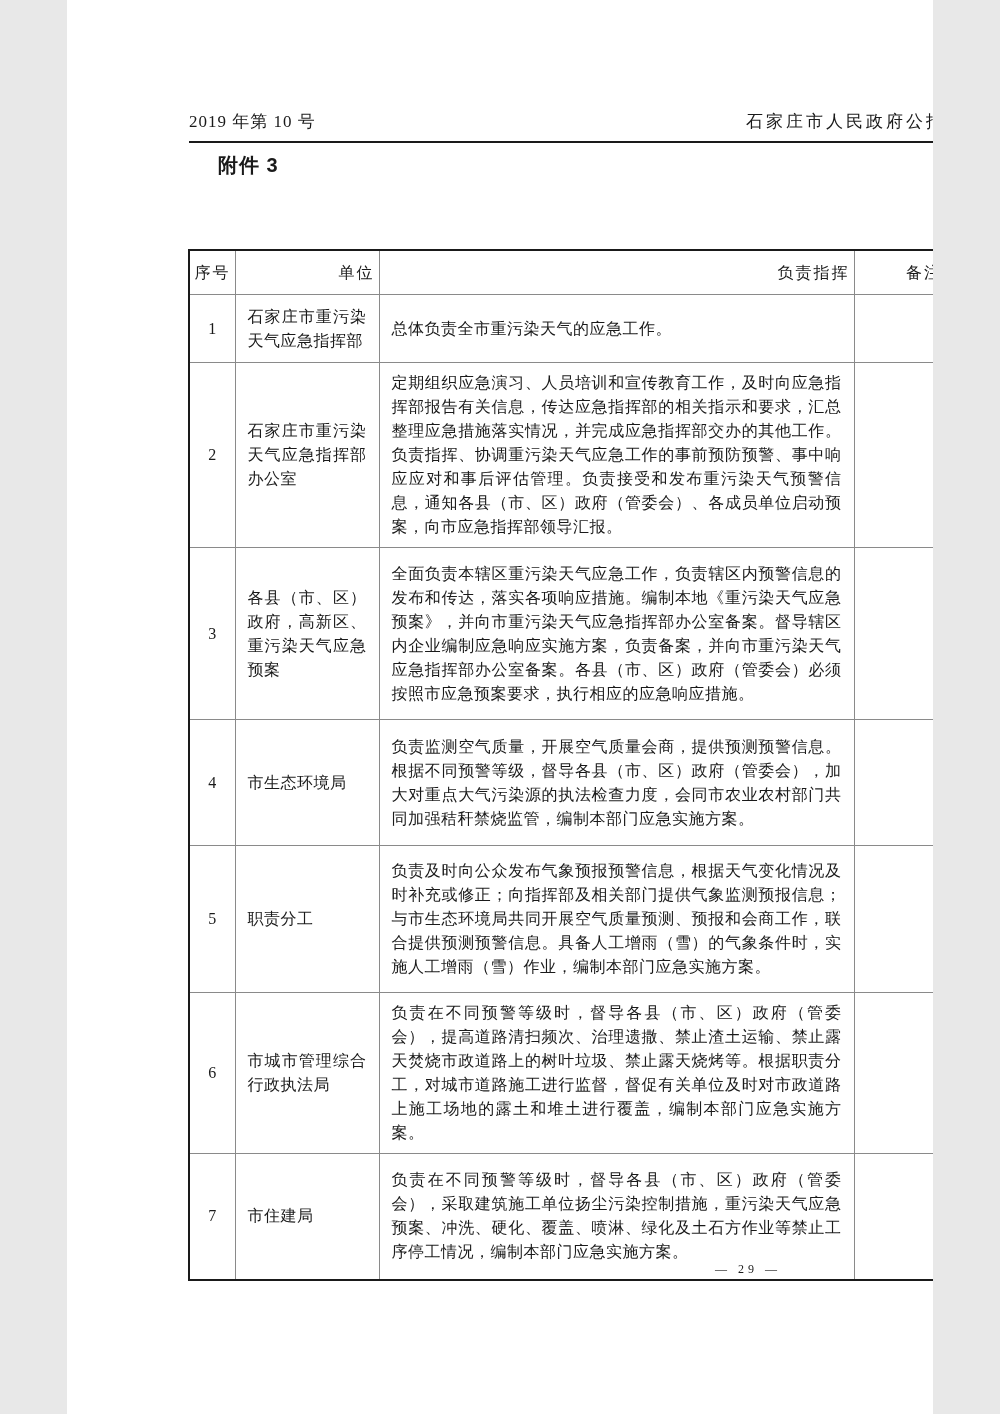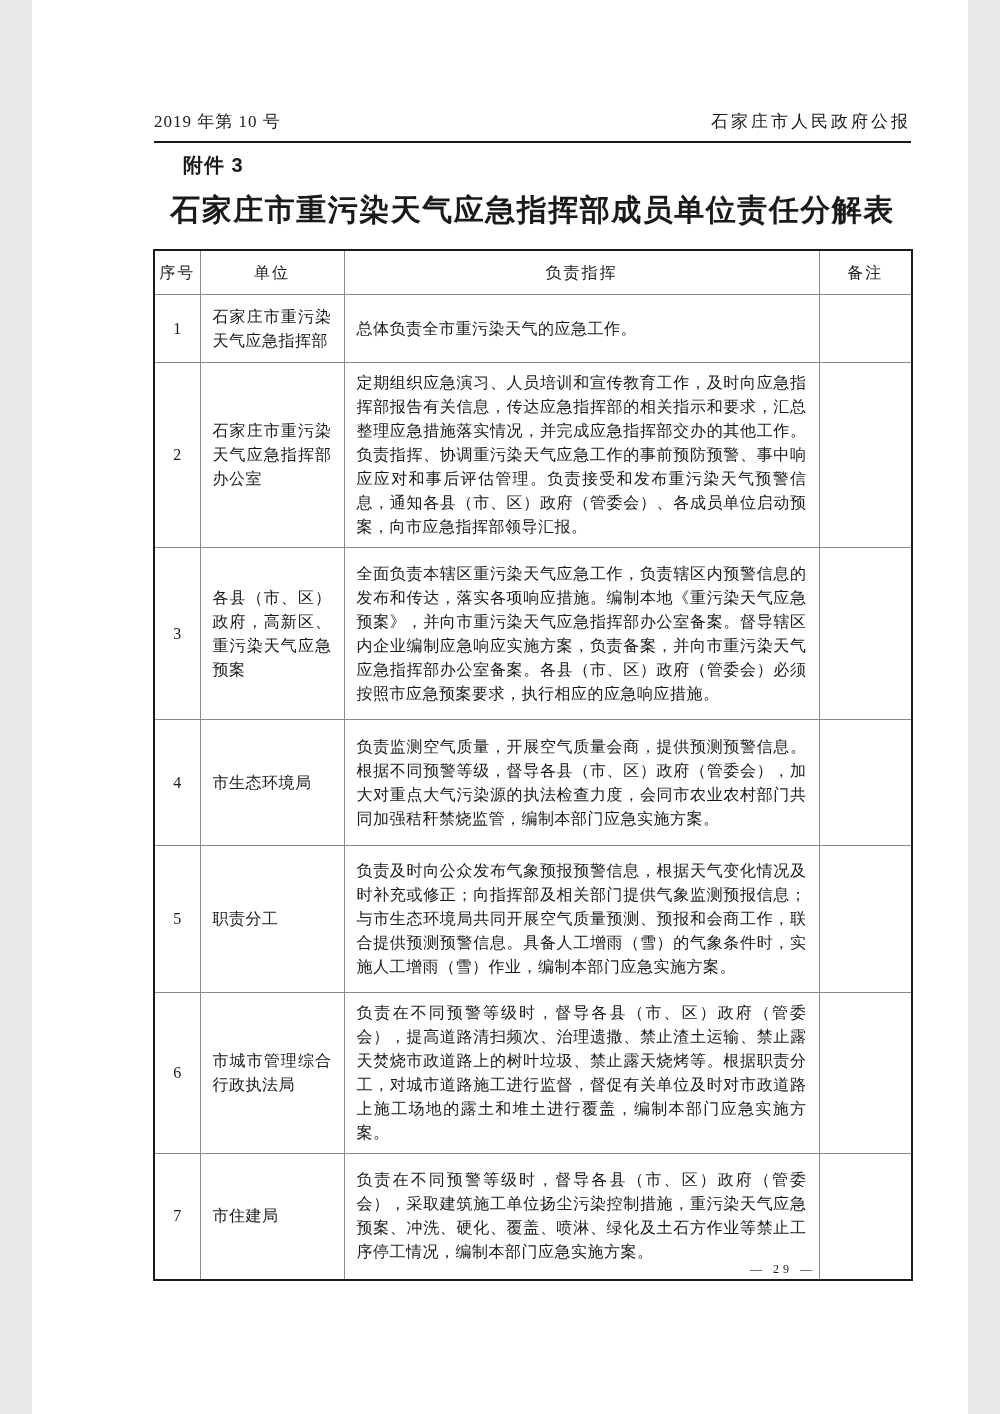--- a/index.html
+++ b/index.html
@@ -1,18 +1,18 @@
 <!DOCTYPE html>
 <html><head>
 <meta charset="utf-8">
 <style>
   html, body { margin: 0; padding: 0; background: #e8e8e8; }
   .page {
     position: relative;
-    width: 936px;
+    width: 866px;
     height: 1414px;
     margin: 0 auto;
     background: #ffffff;
     color: #1a1a1a;
     font-family: "Liberation Serif", "DejaVu Serif", serif;
     overflow: hidden;
   }
   .running-header {
     position: absolute;
     top: 110px;
@@ -64,21 +64,21 @@
     border: 2px solid #1a1a1a;
   }
   table.resp td, table.resp th {
     border: 1px solid #8a8a8a;
     vertical-align: middle;
     padding: 8px 12px;
     line-height: 24px;
     font-weight: normal;
   }
   table.resp tr.head th {
-    text-align: center;
+    text-align: right;
     height: 27px;
     letter-spacing: 2px;
     padding: 8px 4px;
   }
   td.c-no { text-align: center; padding: 8px 2px; }
   td.c-unit { text-align: justify; letter-spacing: 0.5px; }
   td.c-duty { text-align: justify; letter-spacing: 0.5px; }
   td.c-remark { }
   .page-number {
     position: absolute;
@@ -93,21 +93,20 @@
 
 <div class="page">
 
   <div class="running-header">
     <span class="issue">2019 年第 10 号</span>
     <span class="gazette">石家庄市人民政府公报</span>
   </div>
 
   <div class="attachment">附件 3</div>
 
-  <h1 class="doc-title">石家庄市重污染天气应急指挥部成员单位责任分解表</h1>
 
   <table class="resp">
     <colgroup>
       <col style="width:46px">
         <col style="width:144px">
         <col style="width:475px">
         <col style="width:93px">
     </colgroup>
     <tbody>
         <tr class="head">

